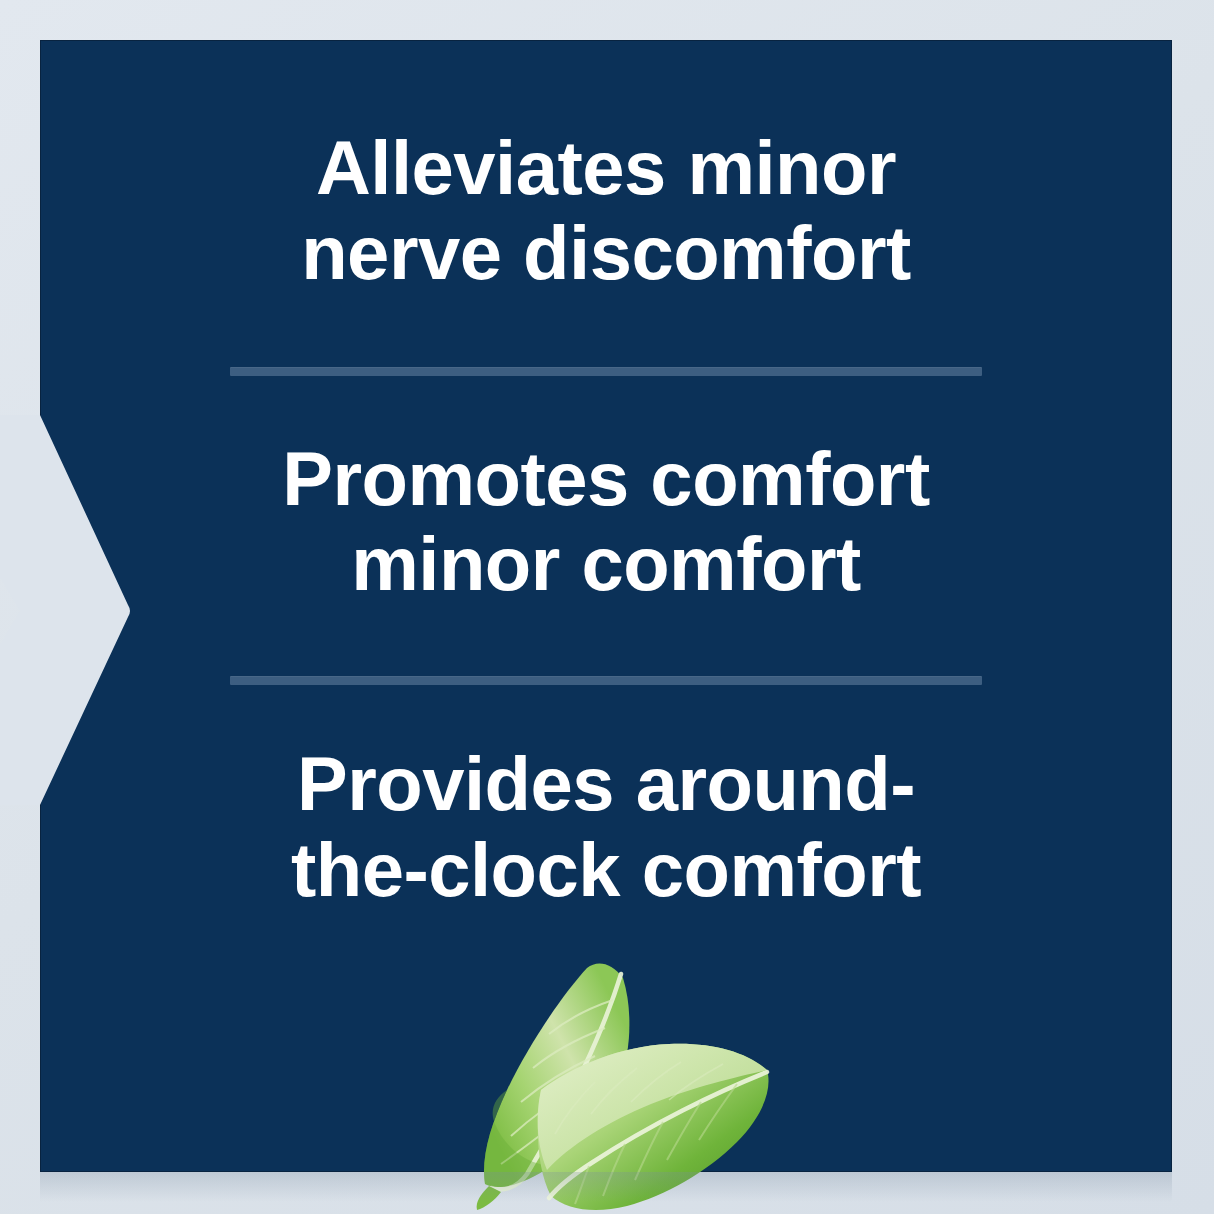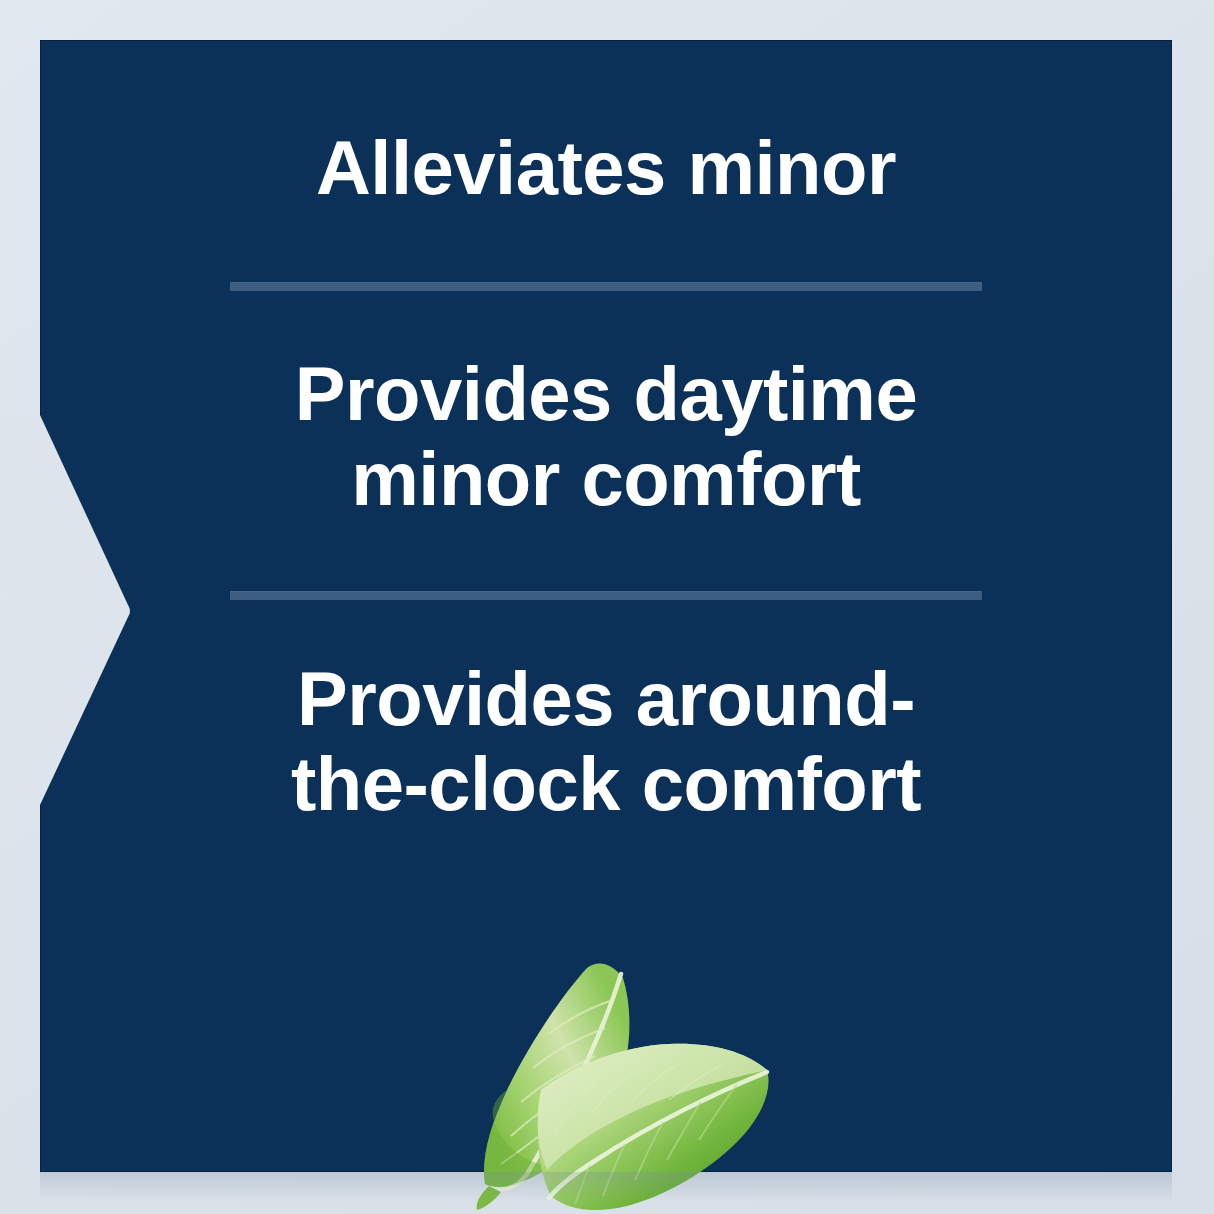--- a/index.html
+++ b/index.html
@@ -136,28 +136,29 @@
   <div class="chevron">
     <svg viewBox="0 0 172 390" xmlns="http://www.w3.org/2000/svg" aria-hidden="true">
       <path d="M0,0 L82,0 L170,190 Q174,196 170,202 L82,390 L0,390 L0,300 L62,196 L0,92 Z" fill="#dde4ec"></path>
     </svg>
   </div>
 
   <div class="benefits">
 
     <div class="benefit benefit-1">
       <div>Alleviates minor</div>
+      <div>nerve discomfort</div>
     </div>
 
     <div class="spacer-a"></div>
     <div class="divider"></div>
     <div class="spacer-b"></div>
 
     <div class="benefit benefit-2">
-      <div>Provides daytime</div>
+      <div>Promotes comfort</div>
       <div>minor comfort</div>
     </div>
 
     <div class="spacer-c"></div>
     <div class="divider"></div>
     <div class="spacer-d"></div>
 
     <div class="benefit benefit-3">
       <div>Provides around-</div>
       <div>the-clock comfort</div>

